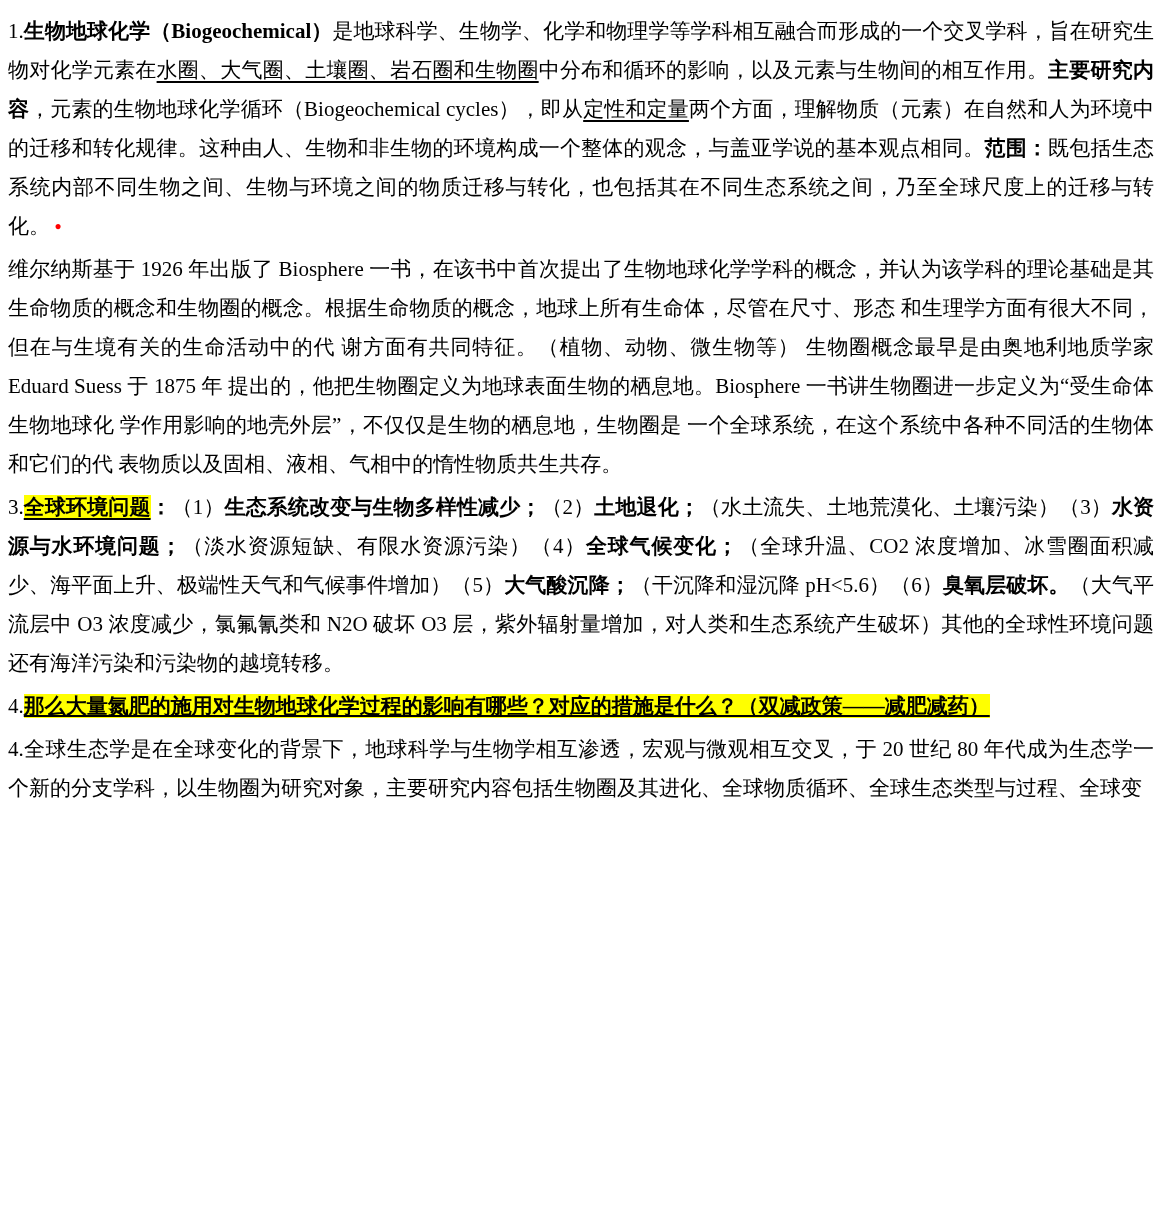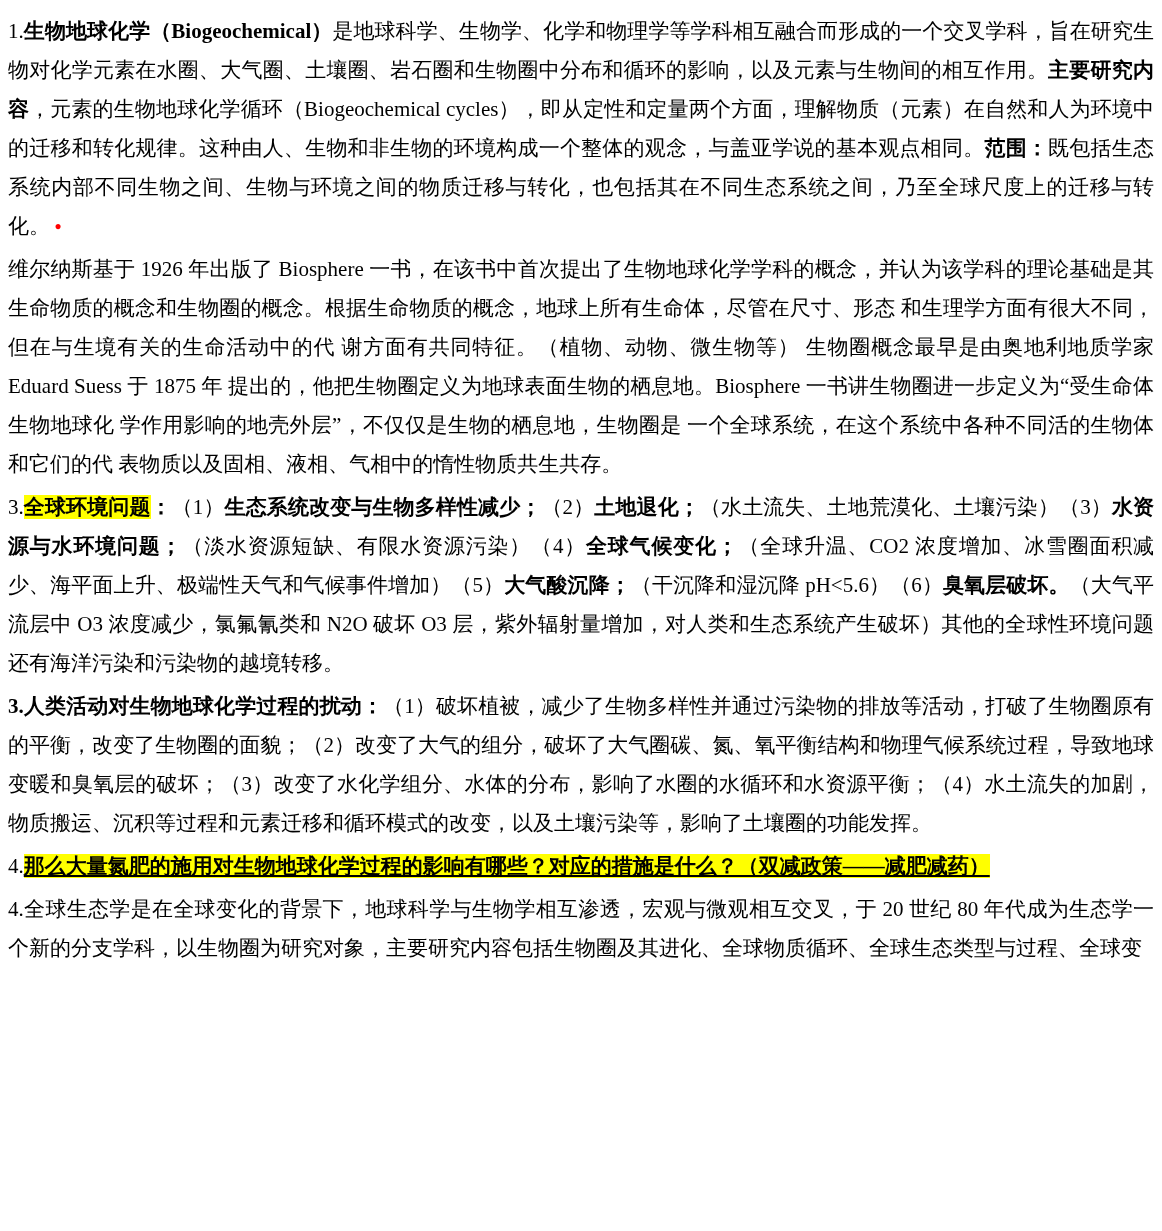--- a/index.html
+++ b/index.html
@@ -18,30 +18,29 @@
     padding: 12px 8px 0 8px;
     font-size: 21px;
     line-height: 39px;
     text-align: justify;
   }
   .doc p {
     margin: 0 0 4px 0;
   }
   .run { }
   .b { font-weight: bold; }
-  .u { text-underline-offset: 4px; }
+  .u { text-decoration: underline; text-underline-offset: 4px; }
   .hl { }
   .bullet {
     font-weight: bold;
     font-size: 19px;
   }
 </style>
 </head>
 <body>
 
 <div class="doc" style="background: rgb(255, 255, 255); color: rgb(0, 0, 0);">
     <p><span class="run">1.</span><span class="run b">生物地球化学（Biogeochemical）</span><span class="run">是地球科学、生物学、化学和物理学等学科相互融合而形成的一个交叉学科，旨在研究生物对化学元素在</span><span class="run u">水圈、大气圈、土壤圈、岩石圈和生物圈</span><span class="run">中分布和循环的影响，以及元素与生物间的相互作用。</span><span class="run b">主要研究内容</span><span class="run">，元素的生物地球化学循环（Biogeochemical cycles），即从</span><span class="run u">定性和定量</span><span class="run">两个方面，理解物质（元素）在自然和人为环境中的迁移和转化规律。这种由人、生物和非生物的环境构成一个整体的观念，与盖亚学说的基本观点相同。</span><span class="run b">范围：</span><span class="run">既包括生态系统内部不同生物之间、生物与环境之间的物质迁移与转化，也包括其在不同生态系统之间，乃至全球尺度上的迁移与转化。</span><span class="run bullet" style="color: rgb(255, 0, 0);"> •</span></p>
     <p><span class="run">维尔纳斯基于 1926 年出版了 Biosphere 一书，在该书中首次提出了生物地球化学学科的概念，并认为该学科的理论基础是其 生命物质的概念和生物圈的概念。根据生命物质的概念，地球上所有生命体，尽管在尺寸、形态 和生理学方面有很大不同，但在与生境有关的生命活动中的代 谢方面有共同特征。（植物、动物、微生物等） 生物圈概念最早是由奥地利地质学家 Eduard Suess 于 1875 年 提出的，他把生物圈定义为地球表面生物的栖息地。Biosphere 一书讲生物圈进一步定义为“受生命体生物地球化 学作用影响的地壳外层”，不仅仅是生物的栖息地，生物圈是 一个全球系统，在这个系统中各种不同活的生物体和它们的代 表物质以及固相、液相、气相中的惰性物质共生共存。</span></p>
     <p><span class="run">3.</span><span class="run b u hl" style="background-color: rgb(255, 255, 0);">全球环境问题</span><span class="run b">：</span><span class="run">（1）</span><span class="run b">生态系统改变与生物多样性减少；</span><span class="run">（2）</span><span class="run b">土地退化；</span><span class="run">（水土流失、土地荒漠化、土壤污染）（3）</span><span class="run b">水资源与水环境问题；</span><span class="run">（淡水资源短缺、有限水资源污染）（4）</span><span class="run b">全球气候变化；</span><span class="run">（全球升温、CO2 浓度增加、冰雪圈面积减少、海平面上升、极端性天气和气候事件增加）（5）</span><span class="run b">大气酸沉降；</span><span class="run">（干沉降和湿沉降 pH&lt;5.6）（6）</span><span class="run b">臭氧层破坏。</span><span class="run">（大气平流层中 O3 浓度减少，氯氟氰类和 N2O 破坏 O3 层，紫外辐射量增加，对人类和生态系统产生破坏）其他的全球性环境问题还有海洋污染和污染物的越境转移。</span></p>
-    <p><span class="run b">3.人类活动对生物地球化学过程的扰动：</span><span class="run">（1）破坏植被，减少了生物多样性并通过污染物的排放等活动，打破了生物圈原有的平衡，改变了生物圈的面貌；（2）改变了大气的组分，破坏了大气圈碳、氮、氧平衡结构和物理气候系统过程，导致地球变暖和臭氧层的破坏；（3）改变了水化学组分、水体的分布，影响了水圈的水循环和水资源平衡；（4）水土流失的加剧，物质搬运、沉积等过程和元素迁移和循环模式的改变，以及土壤污染等，影响了土壤圈的功能发挥。</span></p>
     <p><span class="run">4.</span><span class="run b hl" style="background-color: rgb(255, 255, 0); text-decoration: underline;">那么大量氮肥的施用对生物地球化学过程的影响有哪些？对应的措施是什么？（双减政策——减肥减药）</span></p>
     <p><span class="run">4.全球生态学是在全球变化的背景下，地球科学与生物学相互渗透，宏观与微观相互交叉，于 20 世纪 80 年代成为生态学一个新的分支学科，以生物圈为研究对象，主要研究内容包括生物圈及其进化、全球物质循环、全球生态类型与过程、全球变</span></p>
   </div>
 
 </body></html>

